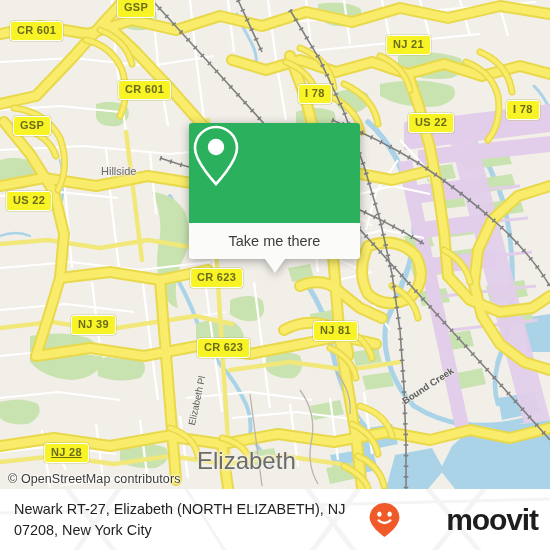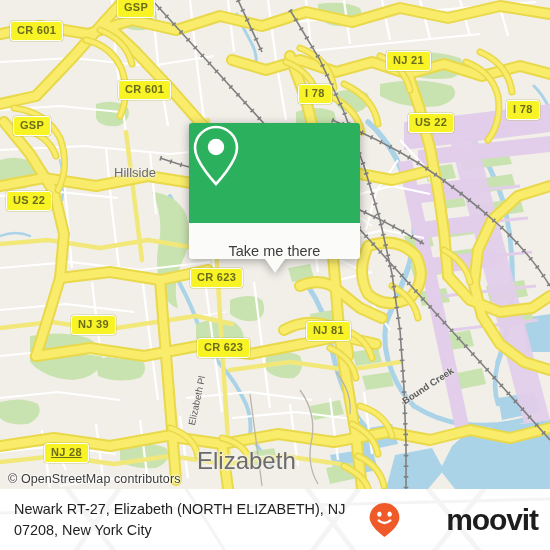--- a/index.html
+++ b/index.html
@@ -43,21 +43,21 @@
   #popup{
     position:absolute;left:189px;top:123px;width:171px;z-index:60;
     filter:drop-shadow(0 2px 5px rgba(0,0,0,.33));
   }
   #popup-banner{
     height:100px;background:#2bb05e;border-radius:3px 3px 0 0;
     display:flex;align-items:center;justify-content:center;
   }
   #popup-action{
     height:36px;background:#fbfbf9;border-radius:0 0 3px 3px;
-    display:flex;align-items:flex-end;justify-content:center;
+    display:flex;align-items:center;justify-content:center;
     color:#3c3c3c;font-size:14.5px;
   }
   #popup-tail{
     position:absolute;left:50%;margin-left:-10px;top:136px;
     width:0;height:0;border-left:10px solid transparent;
     border-right:10px solid transparent;border-top:14px solid #fbfbf9;
   }
   
   #footer{
     position:absolute;left:0;top:489px;width:550px;height:61px;
@@ -360,38 +360,38 @@
         </g>
 
         <g stroke="#b9b5ac" fill="none" stroke-width="1.3">
           <path d="M300 390 Q316 412 312 438 Q306 464 318 484"></path>
           <path d="M250 394 L256 440 L262 486"></path>
           <path d="M336 372 Q352 392 350 414"></path>
         </g>
       </g>
     </svg>
 
-    <div class="city-label" style="left:114px;top:165px;font-size:13px;">Hillside</div>
+    <div class="city-label" style="left:101px;top:165px;font-size:11px;">Hillside</div>
     <div class="city-label" style="left:197px;top:447px;font-size:24px;">Elizabeth</div>
 
     <div class="street-label" style="left:186px;top:424px;transform:rotate(-78deg);transform-origin:0 0;">Elizabeth Pl</div>
     <div class="street-label" style="left:400px;top:397px;transform:rotate(-33deg);transform-origin:0 0;font-weight:bold;">Bound Creek</div>
 
     <div class="shield" style="left:10px;top:21px;">CR 601</div>
     <div class="shield" style="left:117px;top:-2px;">GSP</div>
     <div class="shield" style="left:118px;top:80px;">CR 601</div>
-    <div class="shield" style="left:386px;top:35px;margin-top:16px;">NJ 21</div>
+    <div class="shield" style="left:386px;top:35px;">NJ 21</div>
     <div class="shield" style="left:298px;top:84px;">I 78</div>
     <div class="shield" style="left:506px;top:100px;">I 78</div>
     <div class="shield" style="left:408px;top:113px;">US 22</div>
     <div class="shield" style="left:13px;top:116px;">GSP</div>
     <div class="shield" style="left:6px;top:191px;">US 22</div>
     <div class="shield" style="left:190px;top:268px;">CR 623</div>
     <div class="shield" style="left:71px;top:315px;">NJ 39</div>
-    <div class="shield" style="left:306px;top:321px;">NJ 81</div>
+    <div class="shield" style="left:313px;top:321px;">NJ 81</div>
     <div class="shield" style="left:197px;top:338px;">CR 623</div>
     <div class="shield" style="left:44px;top:443px;text-decoration:underline;">NJ 28</div>
 
     <div class="osm-credit">© OpenStreetMap contributors</div>
 
     <div id="popup">
       <div id="popup-banner">
         <svg width="54" height="66" viewBox="0 0 54 66">
           <path d="M27 4 C15.4 4 6 13.4 6 25 C6 39 27 61 27 61 C27 61 48 39 48 25 C48 13.4 38.6 4 27 4 Z" fill="none" stroke="#ffffff" stroke-width="2.6"></path>
           <circle cx="27" cy="24" r="8.2" fill="#ffffff"></circle>

